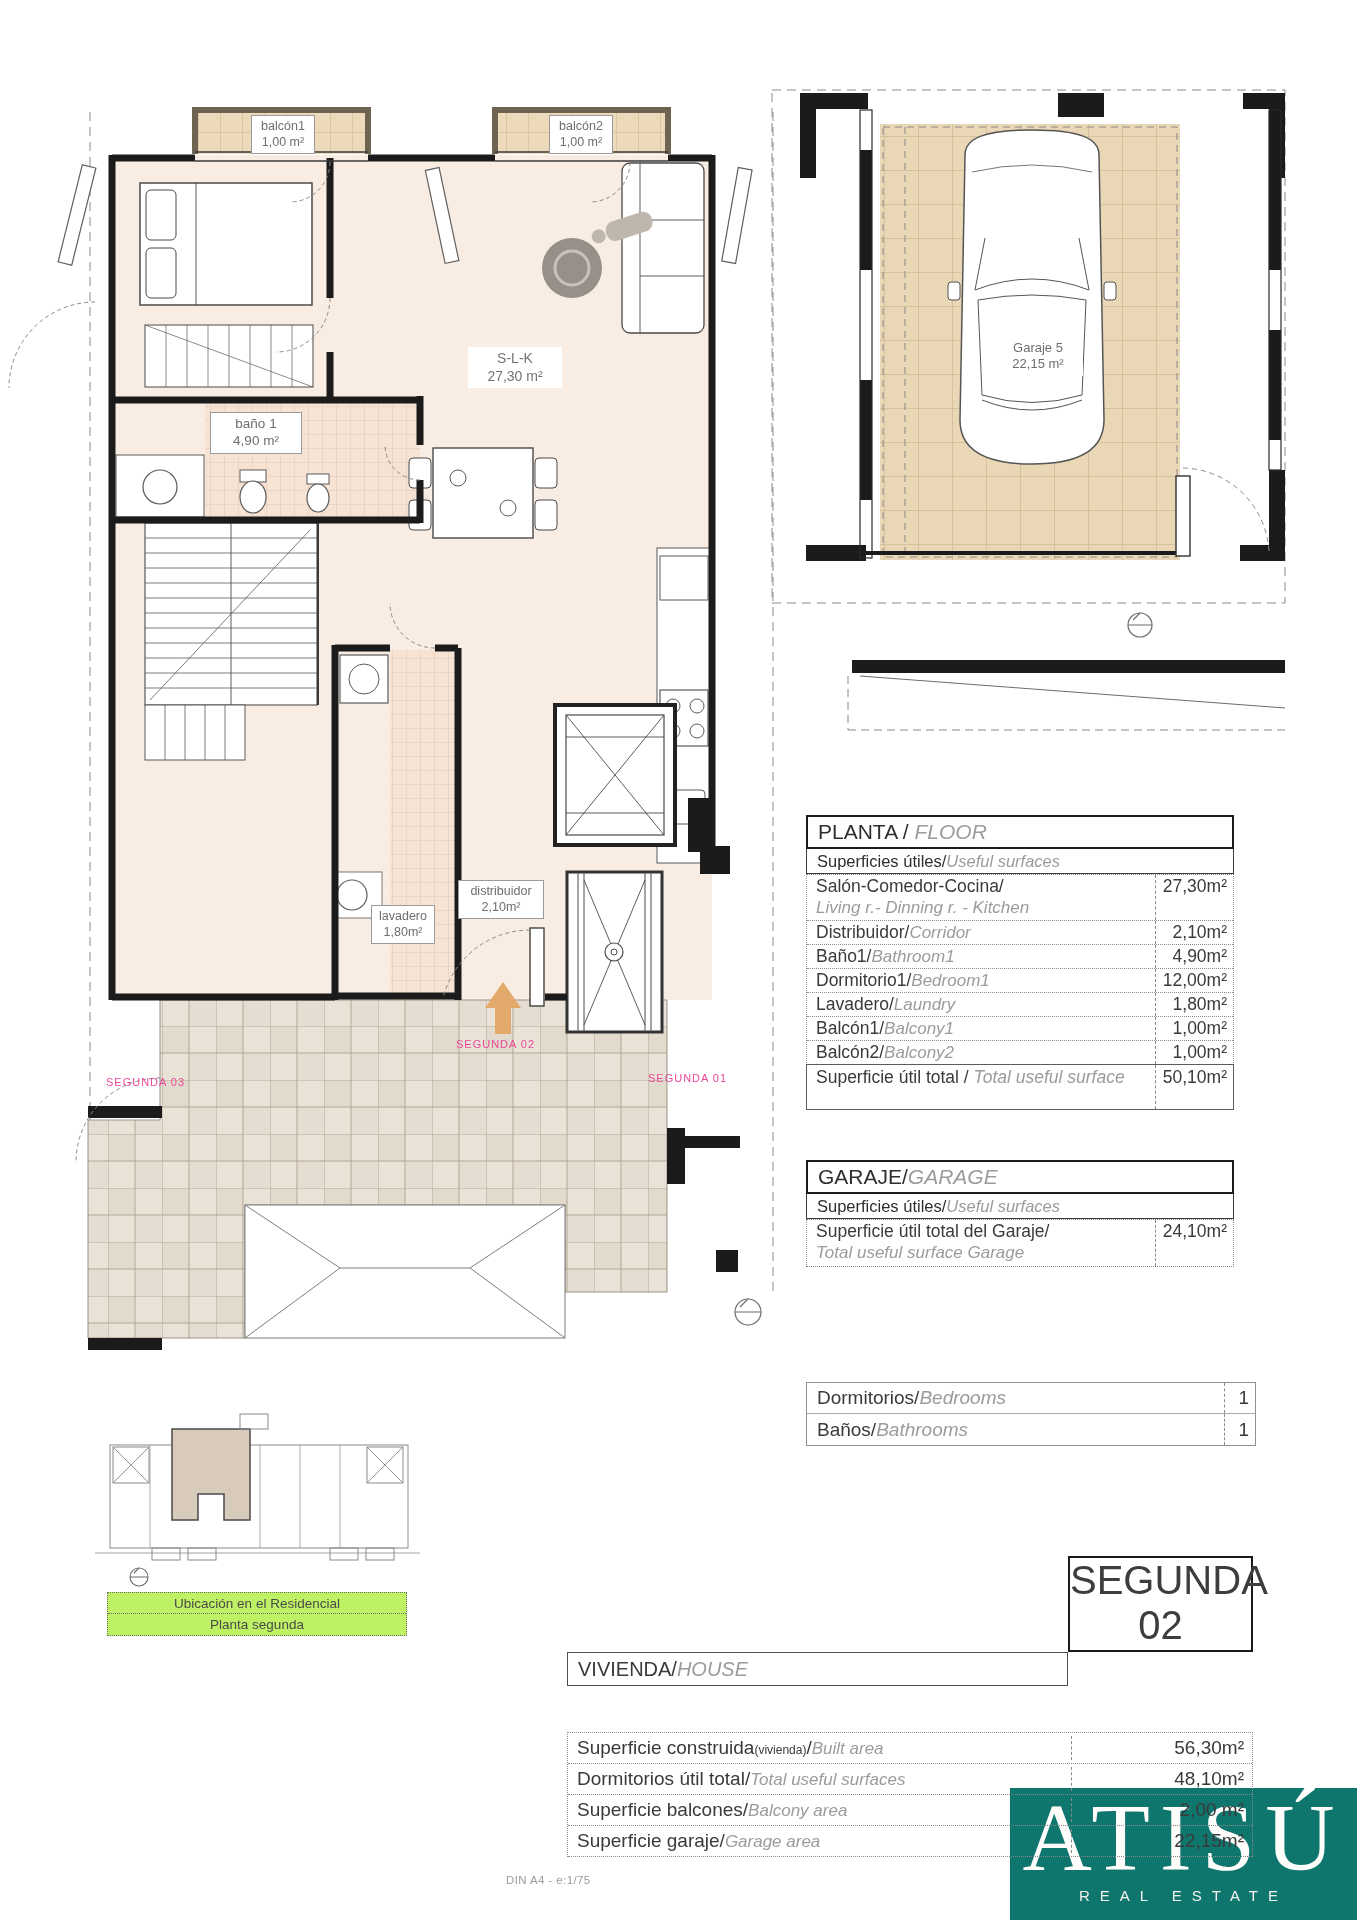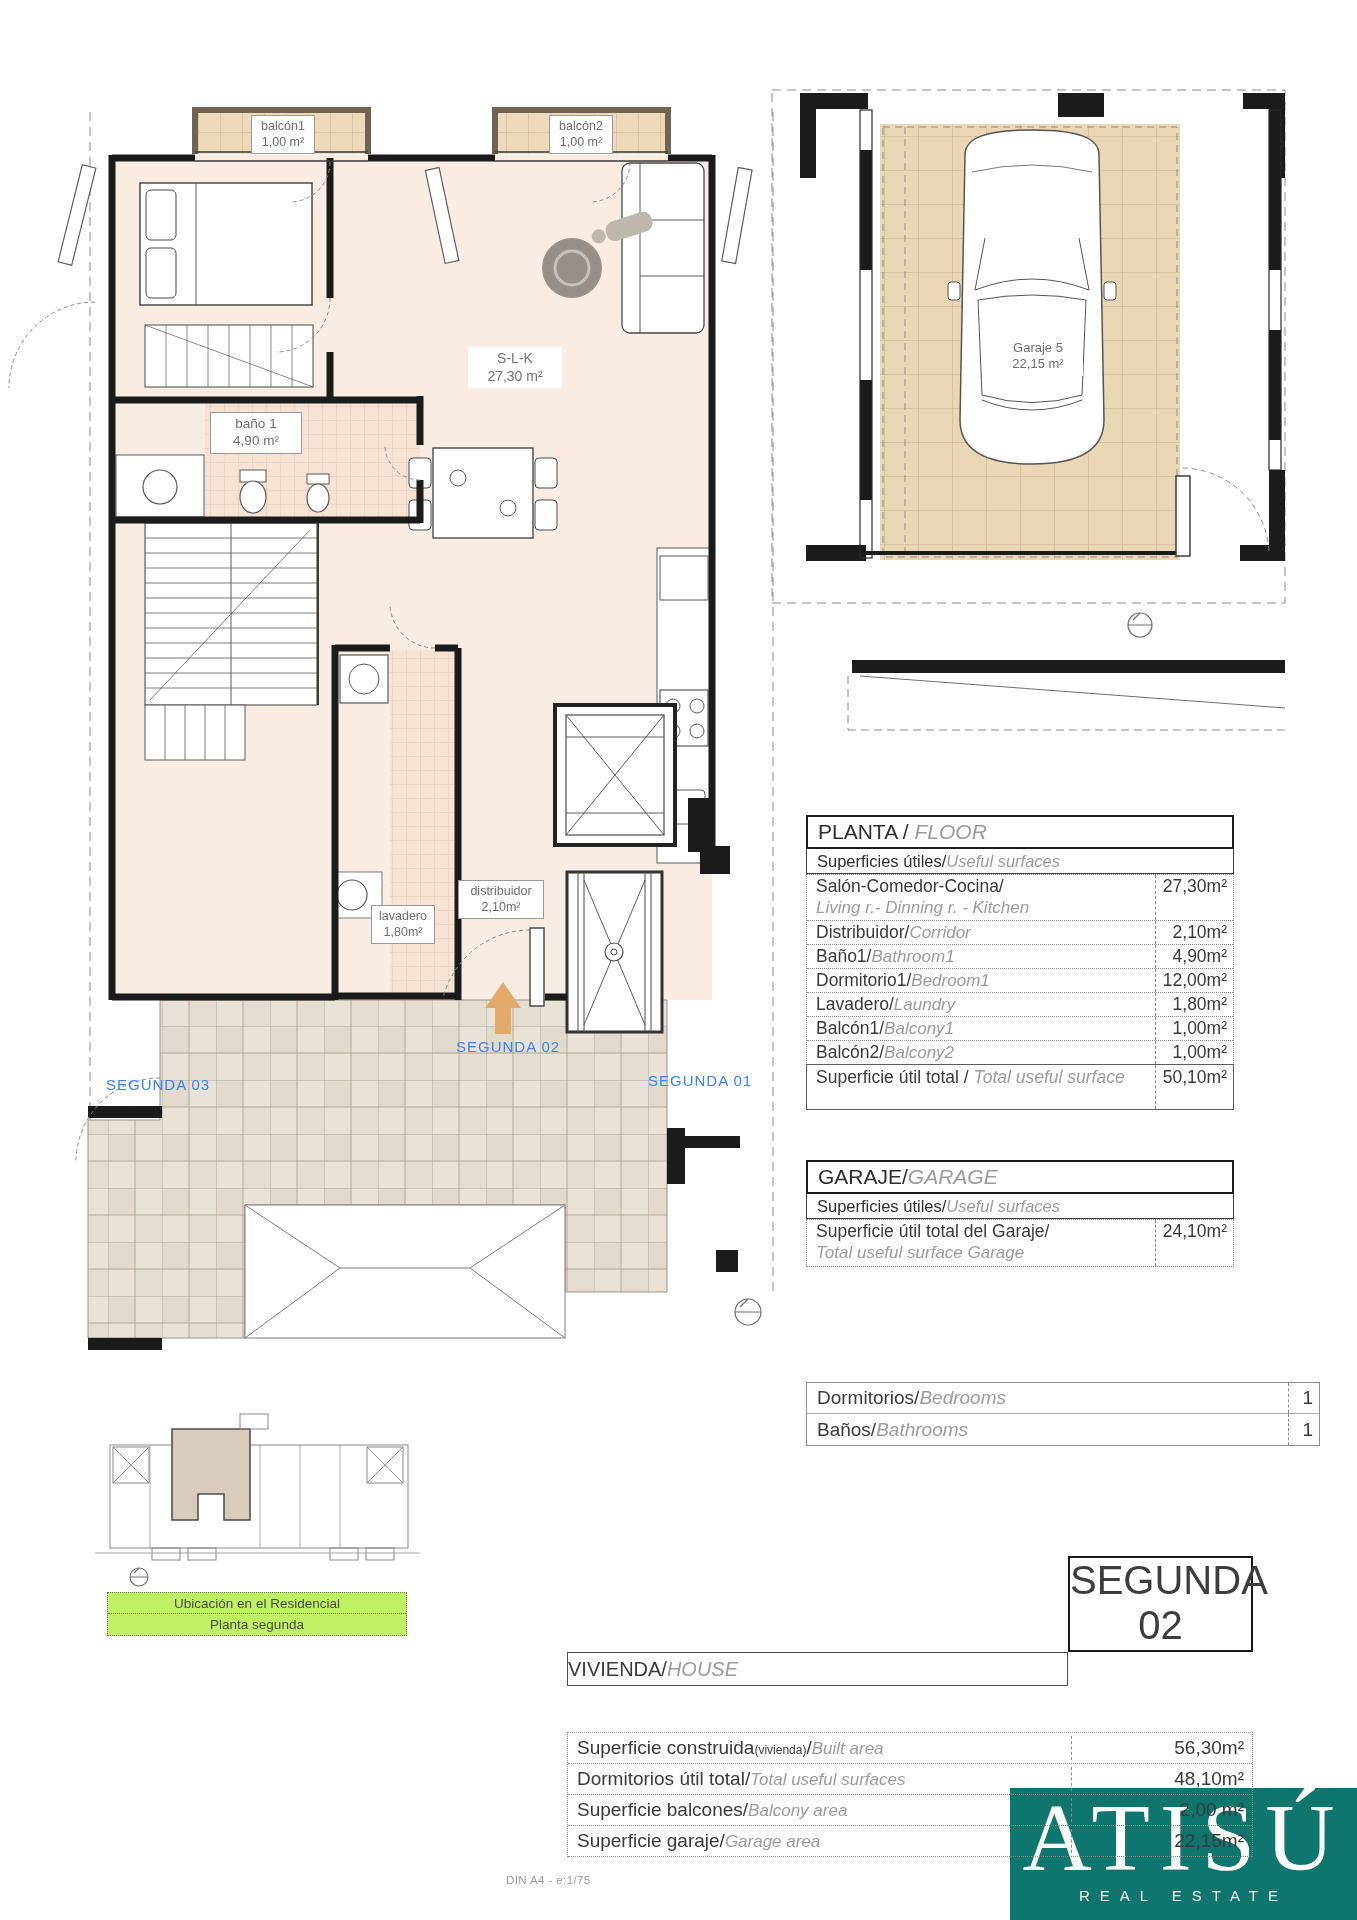--- a/index.html
+++ b/index.html
@@ -4,21 +4,21 @@
 <style>
   *{margin:0;padding:0;box-sizing:border-box}
   html,body{background:#fff}
   body{font-family:"Liberation Sans",sans-serif;color:#3a3a3a}
   .page{position:relative;width:1357px;height:1920px;background:#fff;overflow:hidden}
   svg{position:absolute;left:0;top:0}
   
   .plan-label{position:absolute;background:#fff;border:1px solid #9a9a9a;color:#6e6e6e;
     font-size:12.5px;line-height:1.25;text-align:center;padding:3px 5px;z-index:3}
   .plan-label.noborder{border:none}
-  .plan-text{position:absolute;color:#3b82f6;font-size:15px;letter-spacing:1px;z-index:3;white-space:nowrap}
+  .plan-text{position:absolute;color:#ec4899;font-size:11px;letter-spacing:1px;z-index:3;white-space:nowrap}
   
   .tbl{position:absolute;z-index:2}
   .t-head{border:2px solid #1d1d1d;height:34px;display:flex;align-items:center;
     padding-left:10px;font-size:21px;color:#2e2e2e;background:#fff;white-space:pre}
   .t-sub{border:1.5px solid #3c3c3c;border-top:none;height:25px;display:flex;align-items:center;
     padding-left:10px;font-size:16.5px;color:#2e2e2e;background:#fff;white-space:pre}
   .en{font-style:italic;color:#9b9b9b}
   .t-rows{margin-top:0;border:1px dotted #8a8a8a;border-bottom:none;background:transparent}
   .t-row{display:flex;border-bottom:1px dotted #8a8a8a;min-height:24px;align-items:stretch}
   .t-row .lbl{flex:1;padding:1px 9px;font-size:17.5px;color:#3a3a3a;white-space:pre-wrap}
@@ -33,21 +33,21 @@
   .rooms{border:1.5px solid #8f8f8f}
   .rooms .r-row{display:flex;height:31px;align-items:center;border-bottom:1px solid #aaa}
   .rooms .r-row:last-child{border-bottom:none}
   .rooms .lbl{flex:1;padding-left:10px;font-size:19px}
   .rooms .val{width:31px;border-left:1px dashed #8a8a8a;text-align:right;padding-right:6px;font-size:19px;height:100%;display:flex;align-items:center;justify-content:flex-end}
   
   .badge{position:absolute;border:2.5px solid #1a1a1a;text-align:center;z-index:2;background:#fff;
     font-size:40px;line-height:45px;color:#3d3d3d}
   
   .house-head{position:absolute;border:1.5px solid #4f4f4f;display:flex;align-items:center;
-    font-size:20px;background:#fff;z-index:2;white-space:pre}
+    padding-left:10px;font-size:20px;background:#fff;z-index:2;white-space:pre}
   .house .t-row{min-height:31px;align-items:center}
   .house .t-row .lbl{font-size:19px}
   .house .t-row .val{width:181px;font-size:19px;padding-right:8px;display:flex;align-items:center;justify-content:flex-end}
   .note-small{font-size:12px}
   
   .loc-label{position:absolute;border:1.5px dotted #6f6f6f;z-index:2;background:#bef264}
   .loc-label div{height:21px;line-height:21px;text-align:center;font-size:13.5px;color:#4a4a4a}
   .loc-label div:first-child{border-bottom:1px dotted #6f6f6f}
   
   .footer-note{position:absolute;font-size:11.5px;color:#9b9b9b;letter-spacing:.4px;z-index:2}
@@ -377,21 +377,21 @@
   <div class="t-head"><span>GARAJE/</span><span class="en">GARAGE</span></div>
   <div class="t-sub"><span>Superficies útiles/</span><span class="en">Useful surfaces</span></div>
   <div class="t-rows" style="border-bottom:1px dotted #8a8a8a">
     <div class="t-row two" style="border-bottom:none">
       <div class="lbl"><span>Superficie útil total del Garaje/</span><br><span class="en">Total useful surface Garage</span></div>
       <div class="val">24,10m²</div>
     </div>
   </div>
 </div>
 
-<div class="tbl rooms" style="left:806px;top:1382px;width:514px">
+<div class="tbl rooms" style="left:806px;top:1382px;width:450px">
   <div class="r-row">
     <div class="lbl"><span>Dormitorios/</span><span class="en">Bedrooms</span></div>
     <div class="val">1</div>
   </div>
   <div class="r-row">
     <div class="lbl"><span>Baños/</span><span class="en">Bathrooms</span></div>
     <div class="val">1</div>
   </div>
 </div>
 

